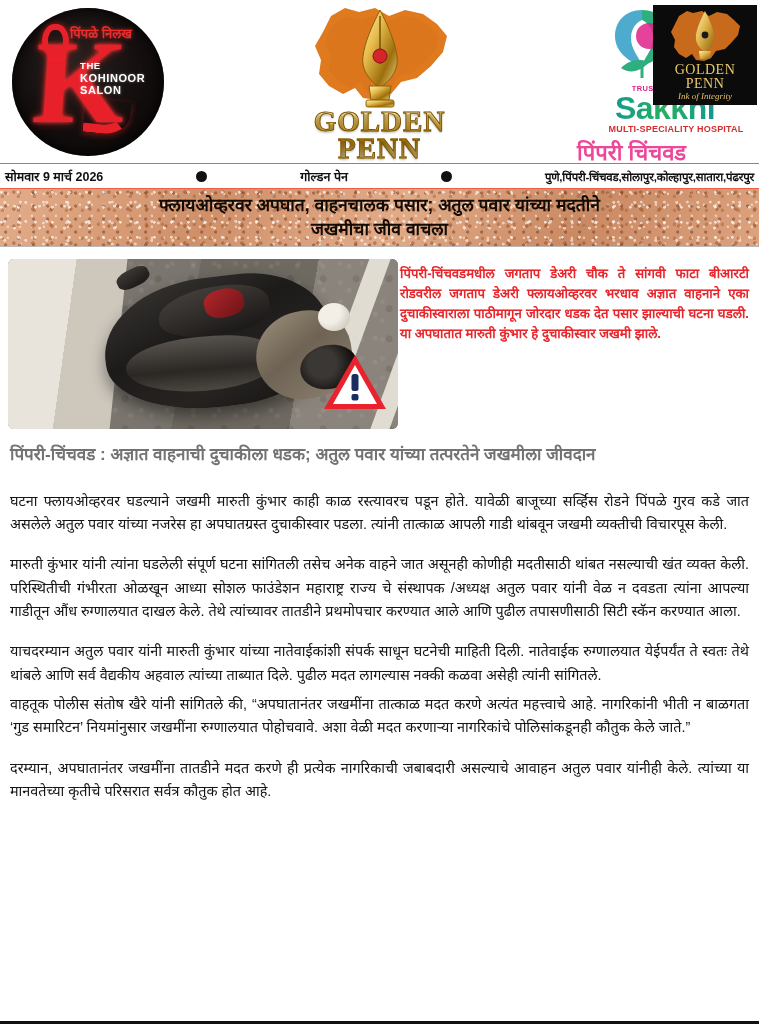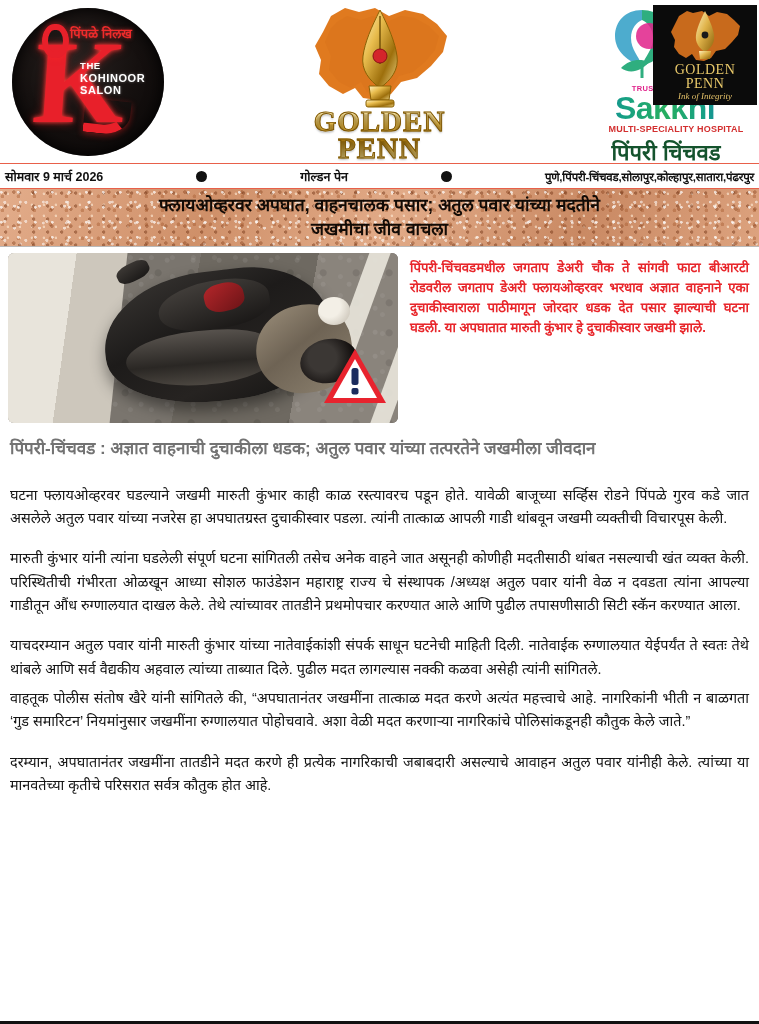--- a/index.html
+++ b/index.html
@@ -121,22 +121,22 @@
     position:absolute; left:0; top:92px; width:176px; text-align:center;
     font-size:32px; font-weight:700; letter-spacing:-.5px; line-height:1;
     background:linear-gradient(90deg,#1565c0 0%,#16a085 26%,#27ae60 50%,#16a085 72%,#1565c0 100%);
     -webkit-background-clip:text; background-clip:text; color:transparent;
   }
   .sakkhi-sub {
     position:absolute; left:11px; top:124px; width:176px; text-align:center;
     font-size:9px; font-weight:700; letter-spacing:.2px; color:#d32f2f;
   }
   .sakkhi-city {
-    position:absolute; left:0; top:136px; width:178px; text-align:center;
-    font-size:22px; font-weight:700; color:#14532d;
+    position:absolute; left:0; top:136px; width:178px; text-align:left;
+    font-size:22px; font-weight:700; color:#ec4899;
   }
   .overlay-box {
     position:absolute; right:0; top:5px; width:104px; height:100px;
     background:#0b0b0b; overflow:hidden;
   }
   .ov-map { position:absolute; left:50%; top:3px; transform:translateX(-50%); width:78px; height:56px; }
   .ov-nib { position:absolute; left:50%; top:5px; transform:translateX(-50%); width:30px; height:54px; }
   .ov-word {
     position:absolute; left:0; top:58px; width:104px; text-align:center;
     font-family:"Liberation Serif", serif; font-size:14px; line-height:1;
@@ -187,21 +187,21 @@
       radial-gradient(circle at 88% 62%, rgba(255,255,255,.55) 0 1.2px, transparent 1.7px),
       radial-gradient(circle at 15% 52%, rgba(160,84,40,.40) 0 1.6px, transparent 2.1px),
       radial-gradient(circle at 66% 44%, rgba(255,236,215,.60) 0 1.1px, transparent 1.6px),
       linear-gradient(118deg,#e3ad8b 0%,#cf9069 28%,#e2ab88 52%,#c98963 76%,#ddA37f 100%);
     background-size: 17px 15px, 21px 19px, 14px 13px, 25px 22px, 19px 17px, 23px 21px, 16px 14px, 12px 11px, 100% 100%;
     border-bottom:1px solid #b9b9b9;
   }
   .headline span { display:block; }
 
   
-  .hero { display:flex; padding:6px 8px 0 8px; gap:10px; }
+  .hero { display:flex; padding:12px 8px 0 8px; }
   .photo {
     position:relative; width:390px; height:170px; border-radius:6px; overflow:hidden;
     background:#6e6a66; flex:0 0 auto;
   }
   .road {
     position:absolute; inset:0;
     background:
       linear-gradient(100deg, #cfc9c0 0 12%, #9c968d 12% 18%, #7a756e 18% 46%, #6e6961 46% 74%, #8a847c 74% 100%);
   }
   .road:after{

